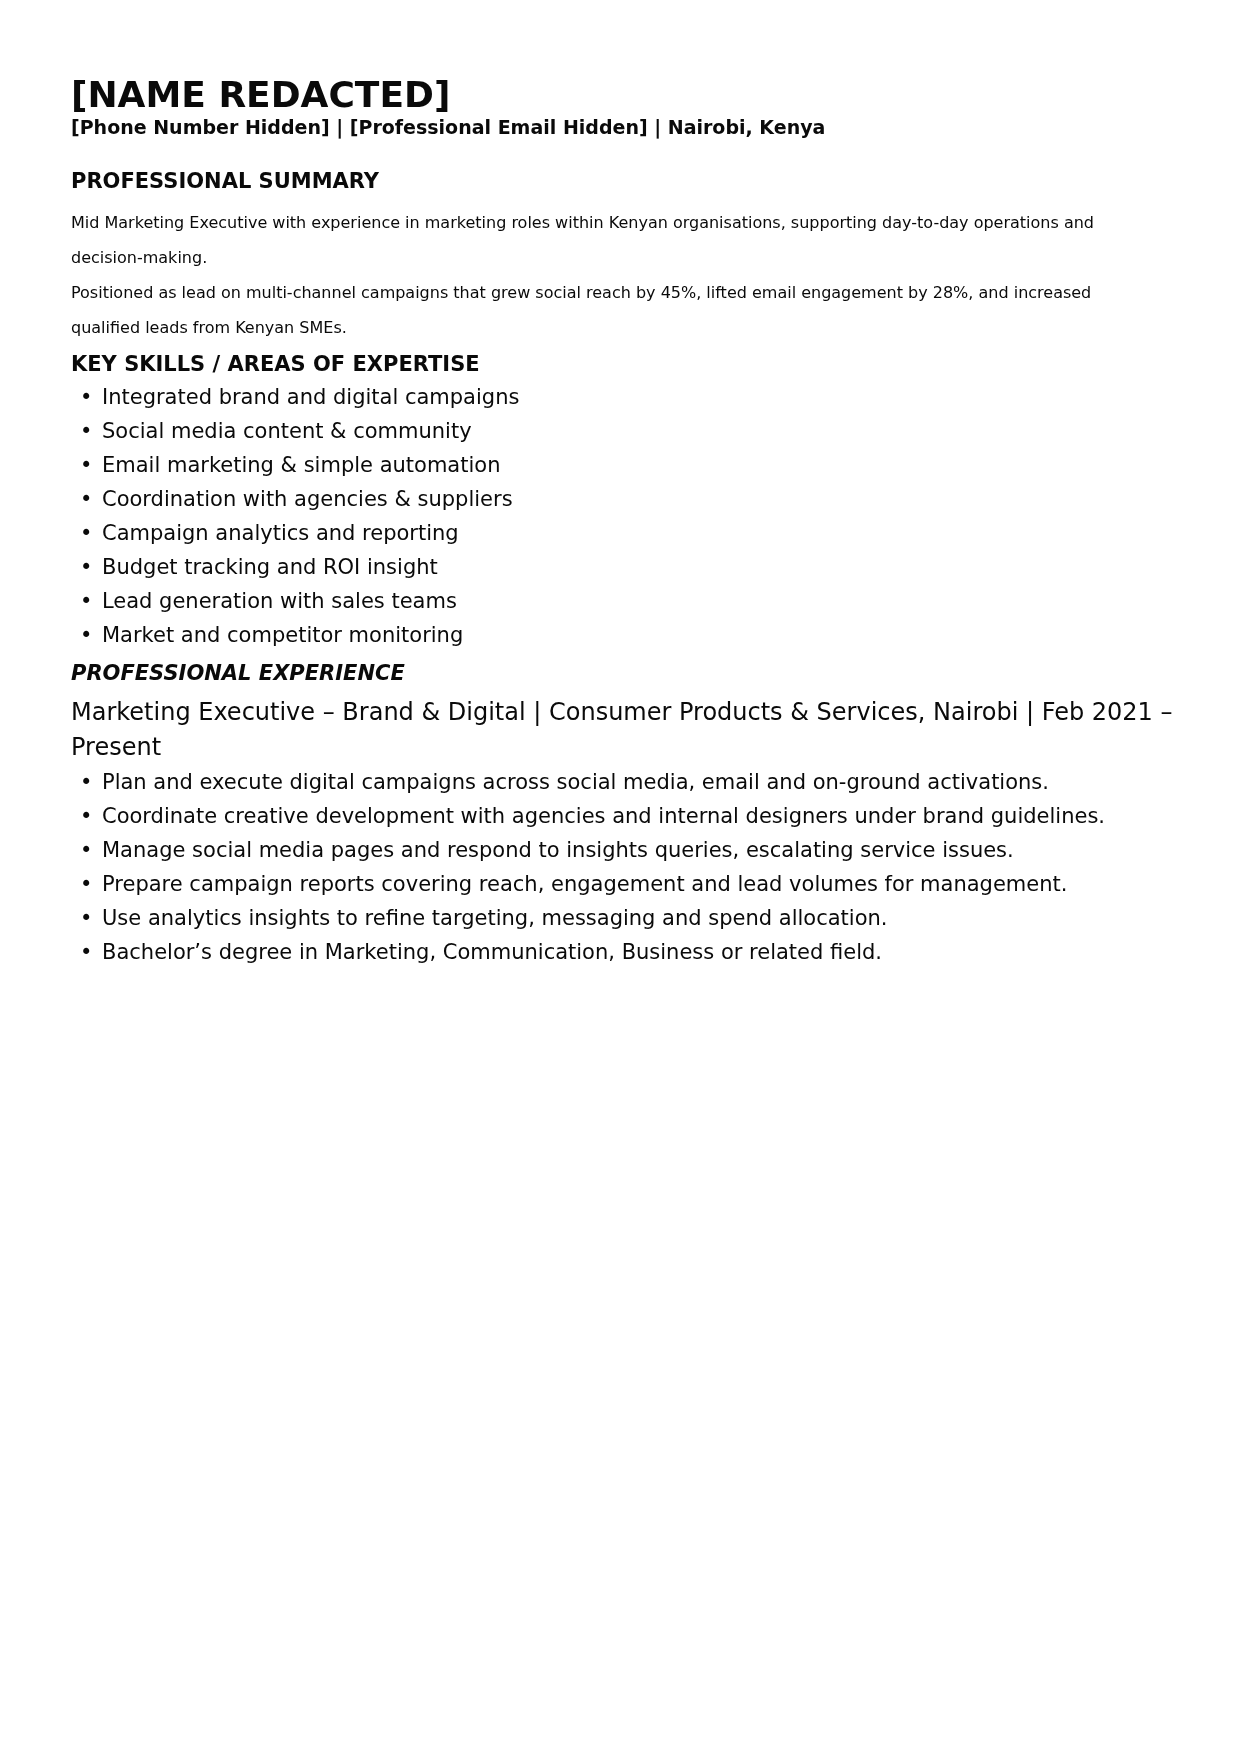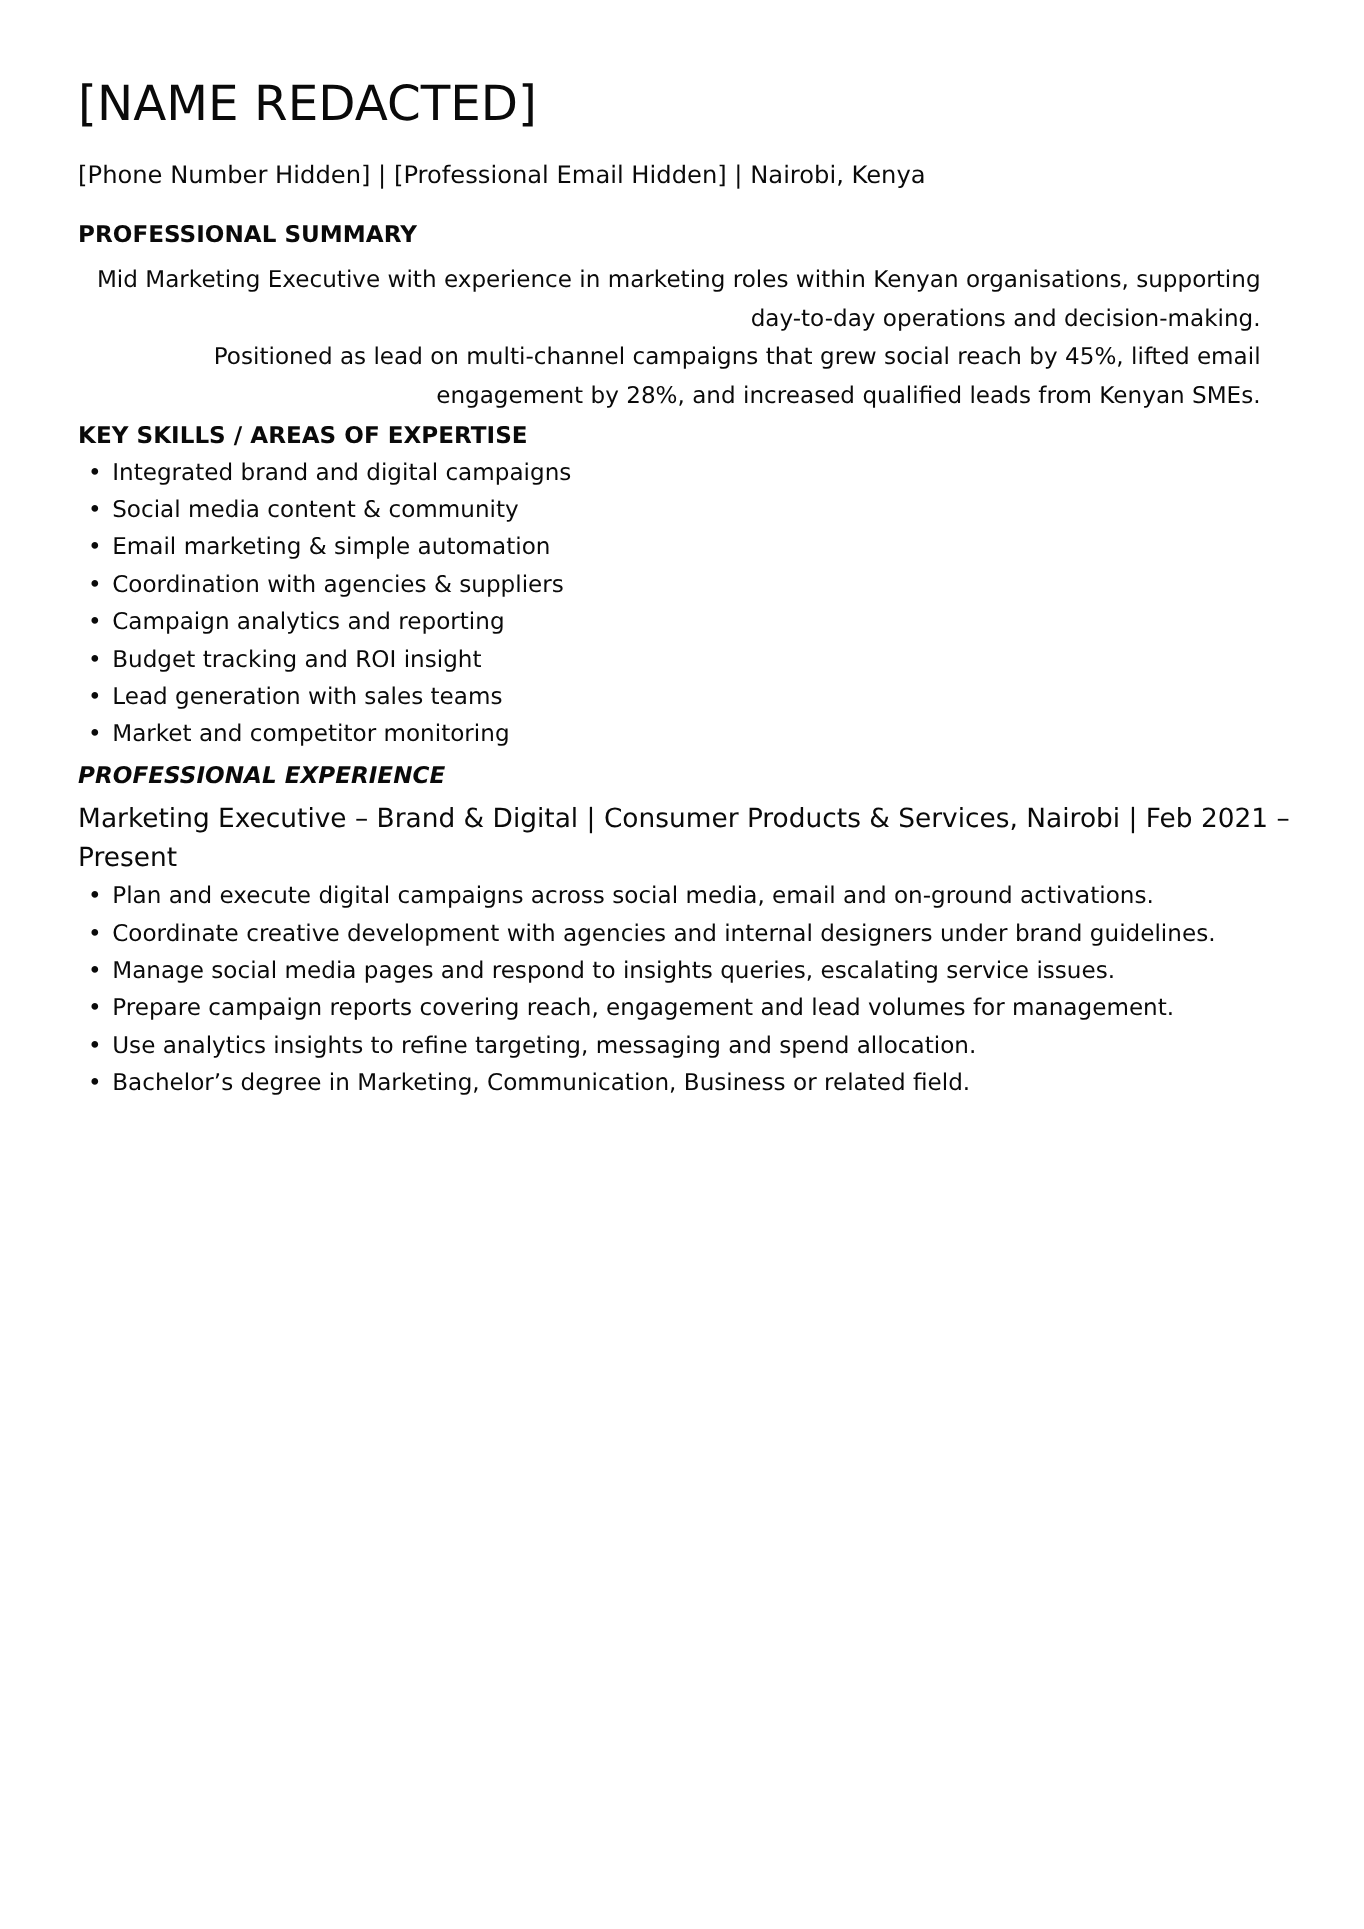--- a/index.html
+++ b/index.html
@@ -12,45 +12,44 @@
     font-family: "DejaVu Sans", "Liberation Sans", sans-serif;
     overflow: hidden;
   }
   .page {
     width: 1240px;
     height: 1754px;
     padding: 74px 66px 0 71px;
   }
   h1 {
     margin: 0;
-    font-size: 44px;
+    font-size: 36px;
     line-height: 41px;
-    font-weight: normal;
+    font-weight: bold;
   }
   .contact {
-    margin-top: 32px;
-    font-size: 22px;
+    font-size: 19px;
     line-height: 25px;
+    font-weight: bold;
   }
   h2 {
     margin: 0;
     font-size: 21px;
     line-height: 31px;
     font-weight: bold;
   }
   .h2-summary   { margin-top: 26px; }
   .h2-skills    { margin-top: 4px; }
   .h2-exp       { margin-top: 6px; font-style: italic; }
   .h2-edu       { margin-top: 18px; }
   .para {
     margin-top: 8px;
-    font-size: 21px;
+    font-size: 16px;
     line-height: 35px;
     max-width: 1075px;
-    text-align: right;
   }
   .role {
     margin-top: 6px;
     font-size: 24px;
     line-height: 35px;
   }
   ul.list {
     list-style: none;
     margin: 0;
     padding: 0;

